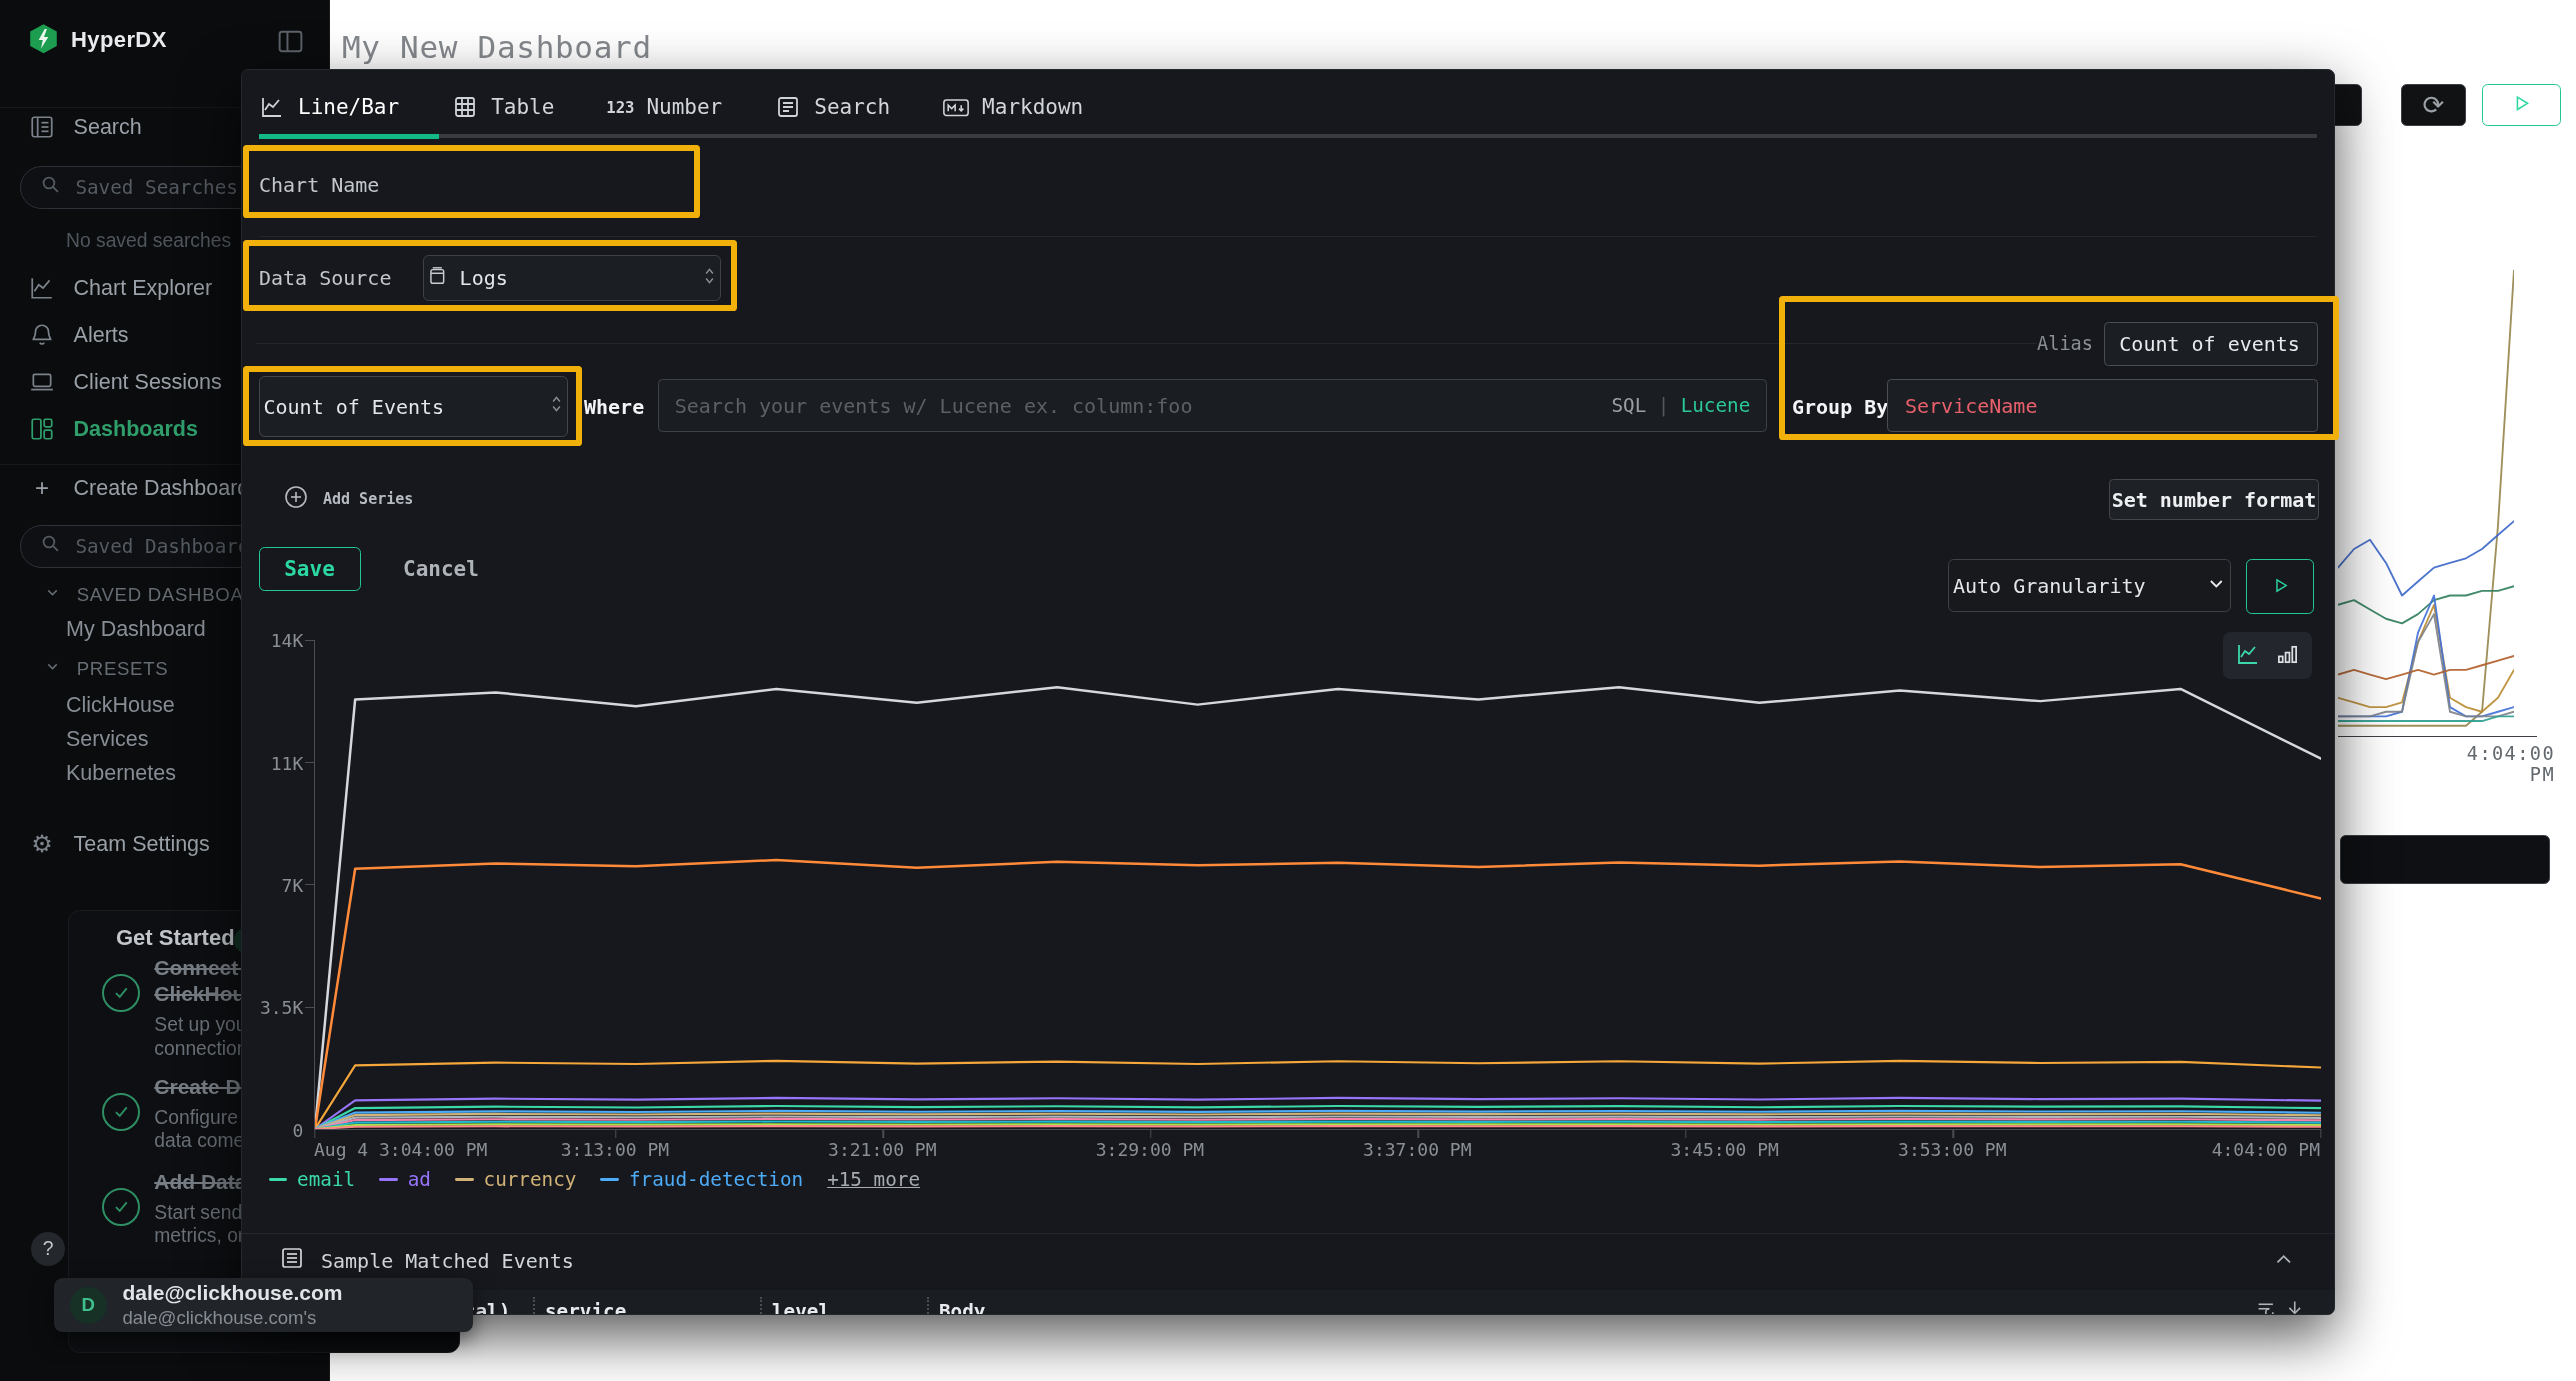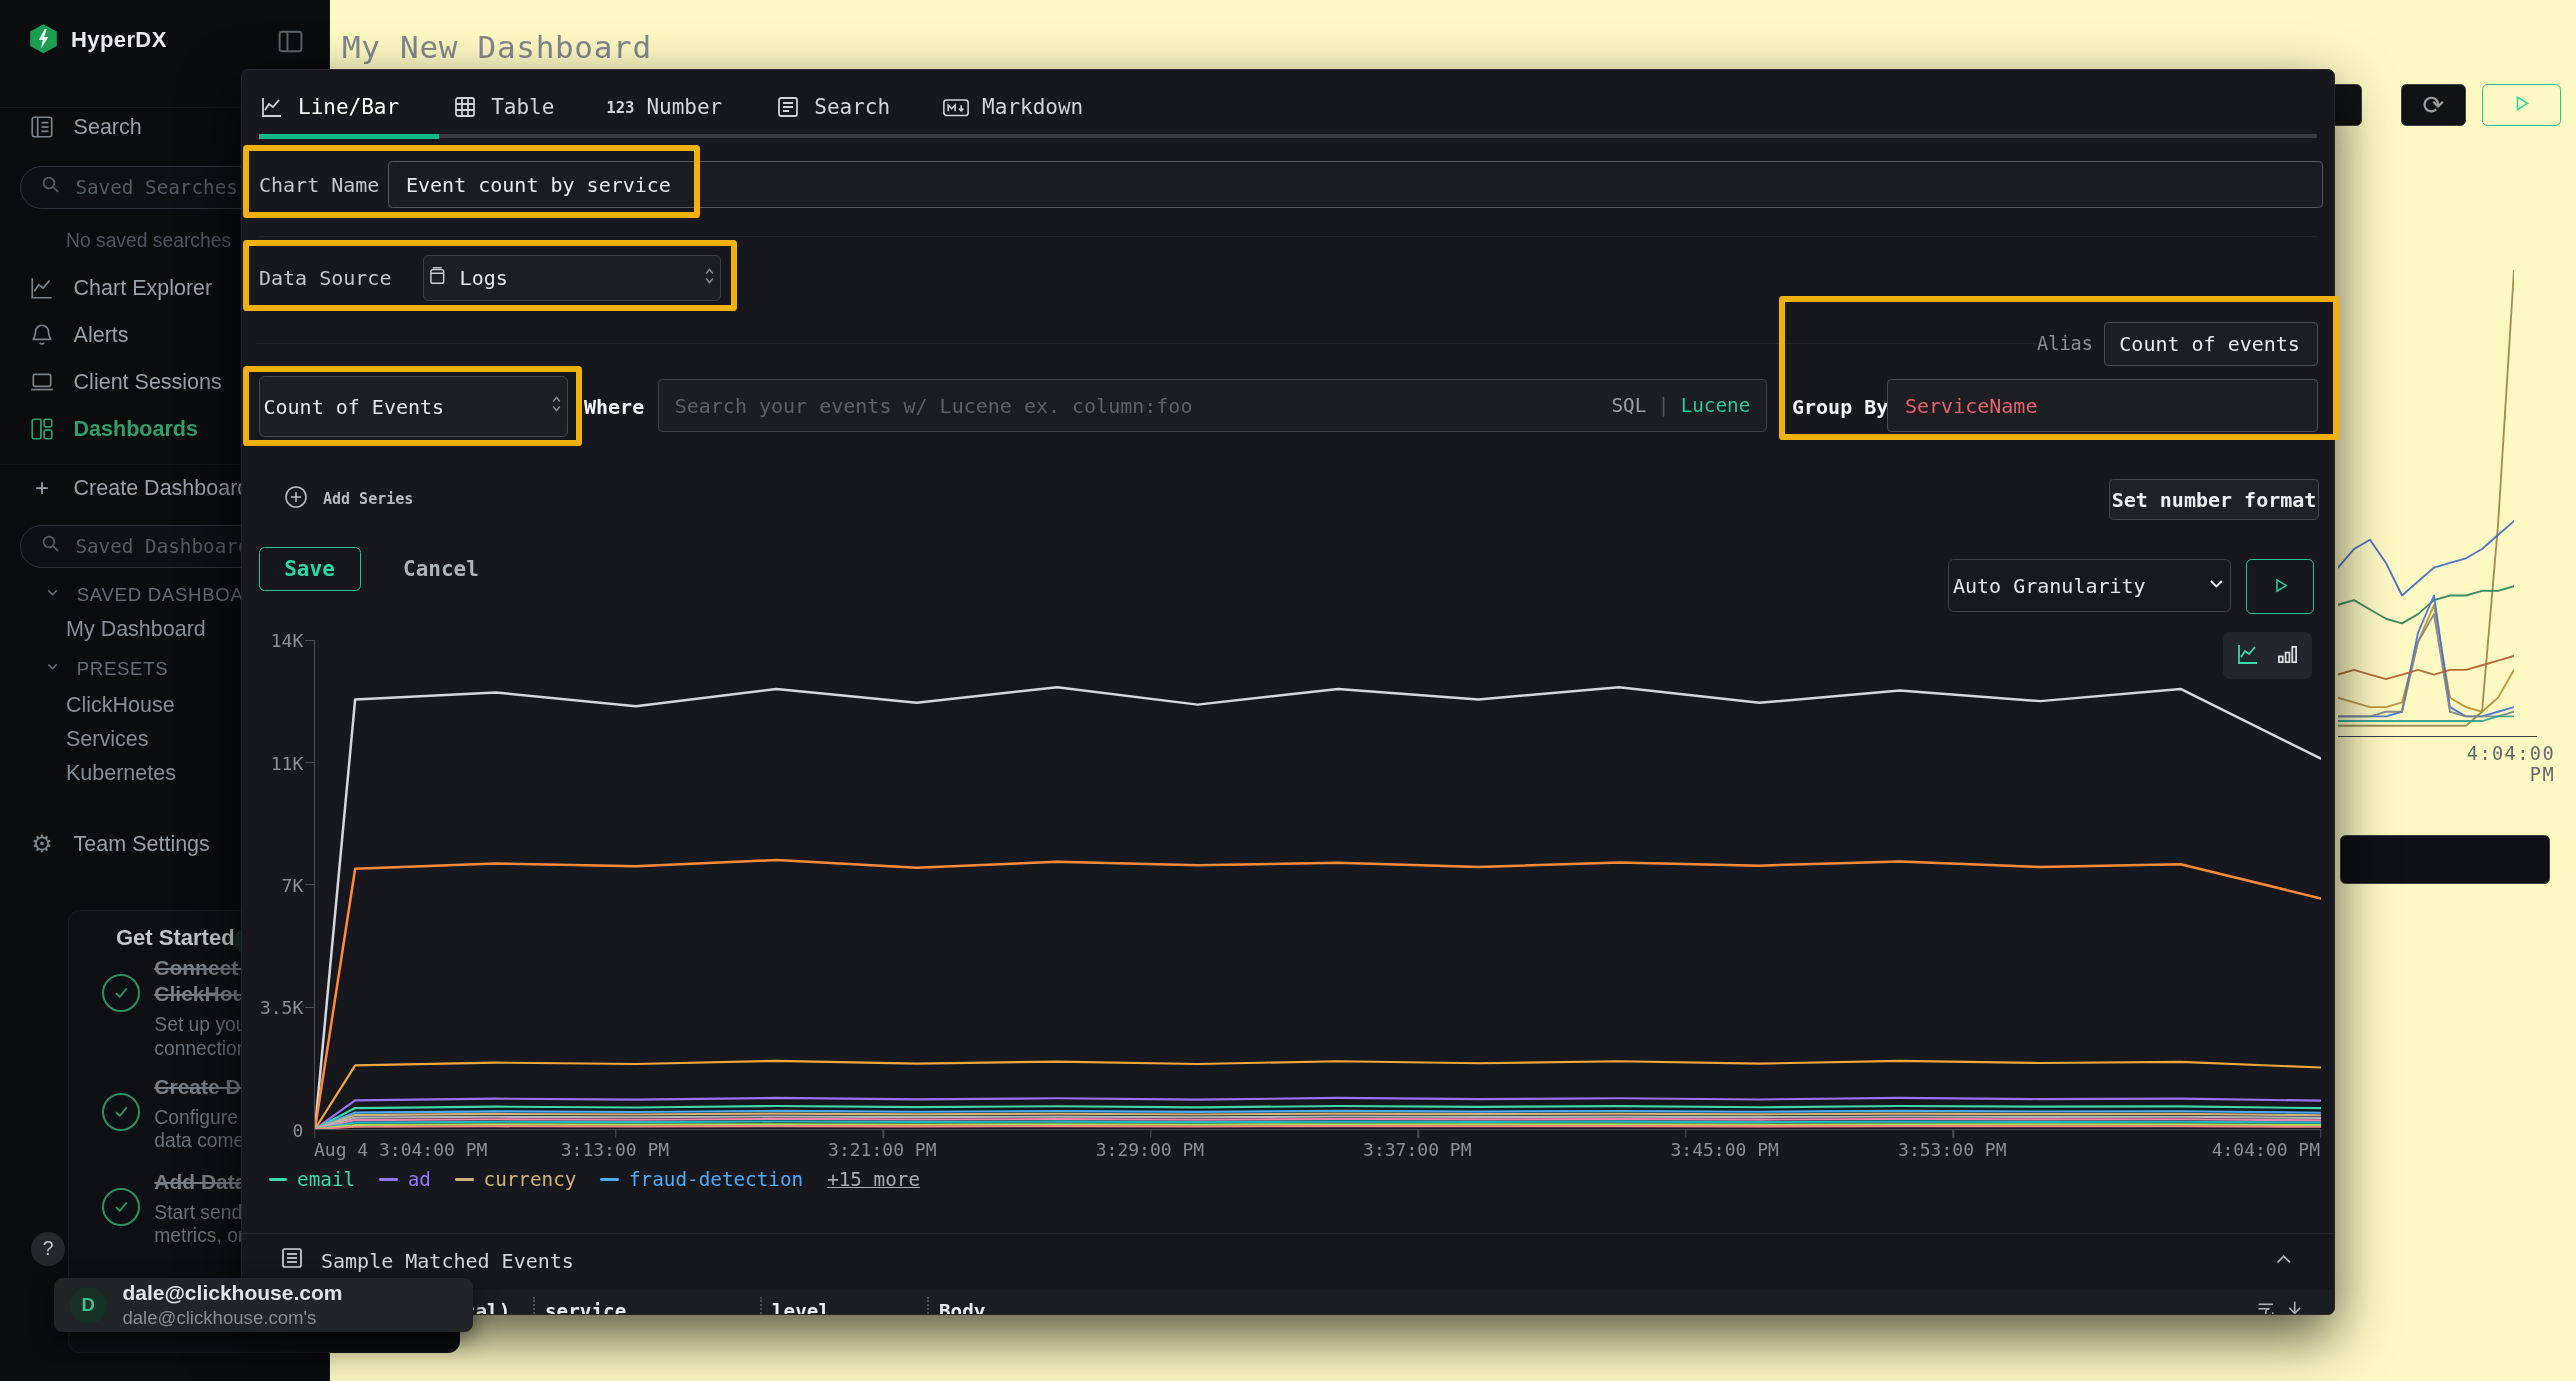--- a/index.html
+++ b/index.html
@@ -1,16 +1,16 @@
 <!DOCTYPE html>
 <html style="font-size:11.4px"><head>
 <meta charset="utf-8">
 <style>
   html,body{margin:0;padding:0;background:#0b0d0f;}
-  .stage{position:relative;width:2576px;height:1381px;overflow:hidden;background:#fef9c3;
+  .stage{position:relative;width:2576px;height:1381px;overflow:hidden;background:#ffffff;
          font-family:"DejaVu Sans Mono",monospace;color:#c9cdd1;}
   .abs{position:absolute;}
   
   .sidebar{position:absolute;left:0;top:0;width:329px;height:1381px;background:#0a0c0e;border-right:1.4px solid #17191d;}
   .brandrow{position:absolute;left:29px;top:23px;display:flex;align-items:center;gap:13px;}
   .brandname{font-family:"Liberation Sans",sans-serif;font-weight:bold;font-size:22px;color:#e8eaed;letter-spacing:0.4px;}
   .collapse{position:absolute;left:276px;top:27px;width:29px;height:29px;color:#5d636a;}
   .sdiv{position:absolute;left:0;width:329px;height:1.4px;background:#15181c;}
   .navitem{position:absolute;left:0;width:329px;height:40px;display:flex;align-items:center;gap:18.6px;padding-left:29px;box-sizing:border-box;
            font-family:"Liberation Sans",sans-serif;font-size:21.5px;color:#9aa0a7;cursor:pointer;}
@@ -336,21 +336,20 @@
               <path d="M18.5 13 21 15.7 23.5 13"></path>
             </svg>
           </span>
         <span>Markdown</span>
       </div>
     </div>
     <div class="tabline-gray"></div>
     <div class="tabline-green"></div>
 
     <div class="abs flabel" style="left:17px;top:103px;">Chart Name</div>
-    <input class="abs field" style="left: 146px; top: 91px; width: 1935px; height: 47px; padding: 0px 17px; border-color: rgb(83, 87, 93); background: rgb(25, 28, 33);" value="Event count by service">
 
     <div class="sep" style="top:166px;"></div>
 
     <div class="abs flabel" style="left:17px;top:196px;">Data Source</div>
     <div class="selbox" style="left:181px;top:185px;width:298px;height:46px;">
       <span><svg width="18.6" height="20" viewBox="0 0 20 22" fill="none" stroke="#c9cdd1" stroke-width="1.6">
             <rect x="3" y="4" width="14" height="15" rx="2"></rect>
             <line x1="3" y1="8" x2="17" y2="8"></line>
             <line x1="5" y1="2" x2="15" y2="2"></line>
           </svg></span>

